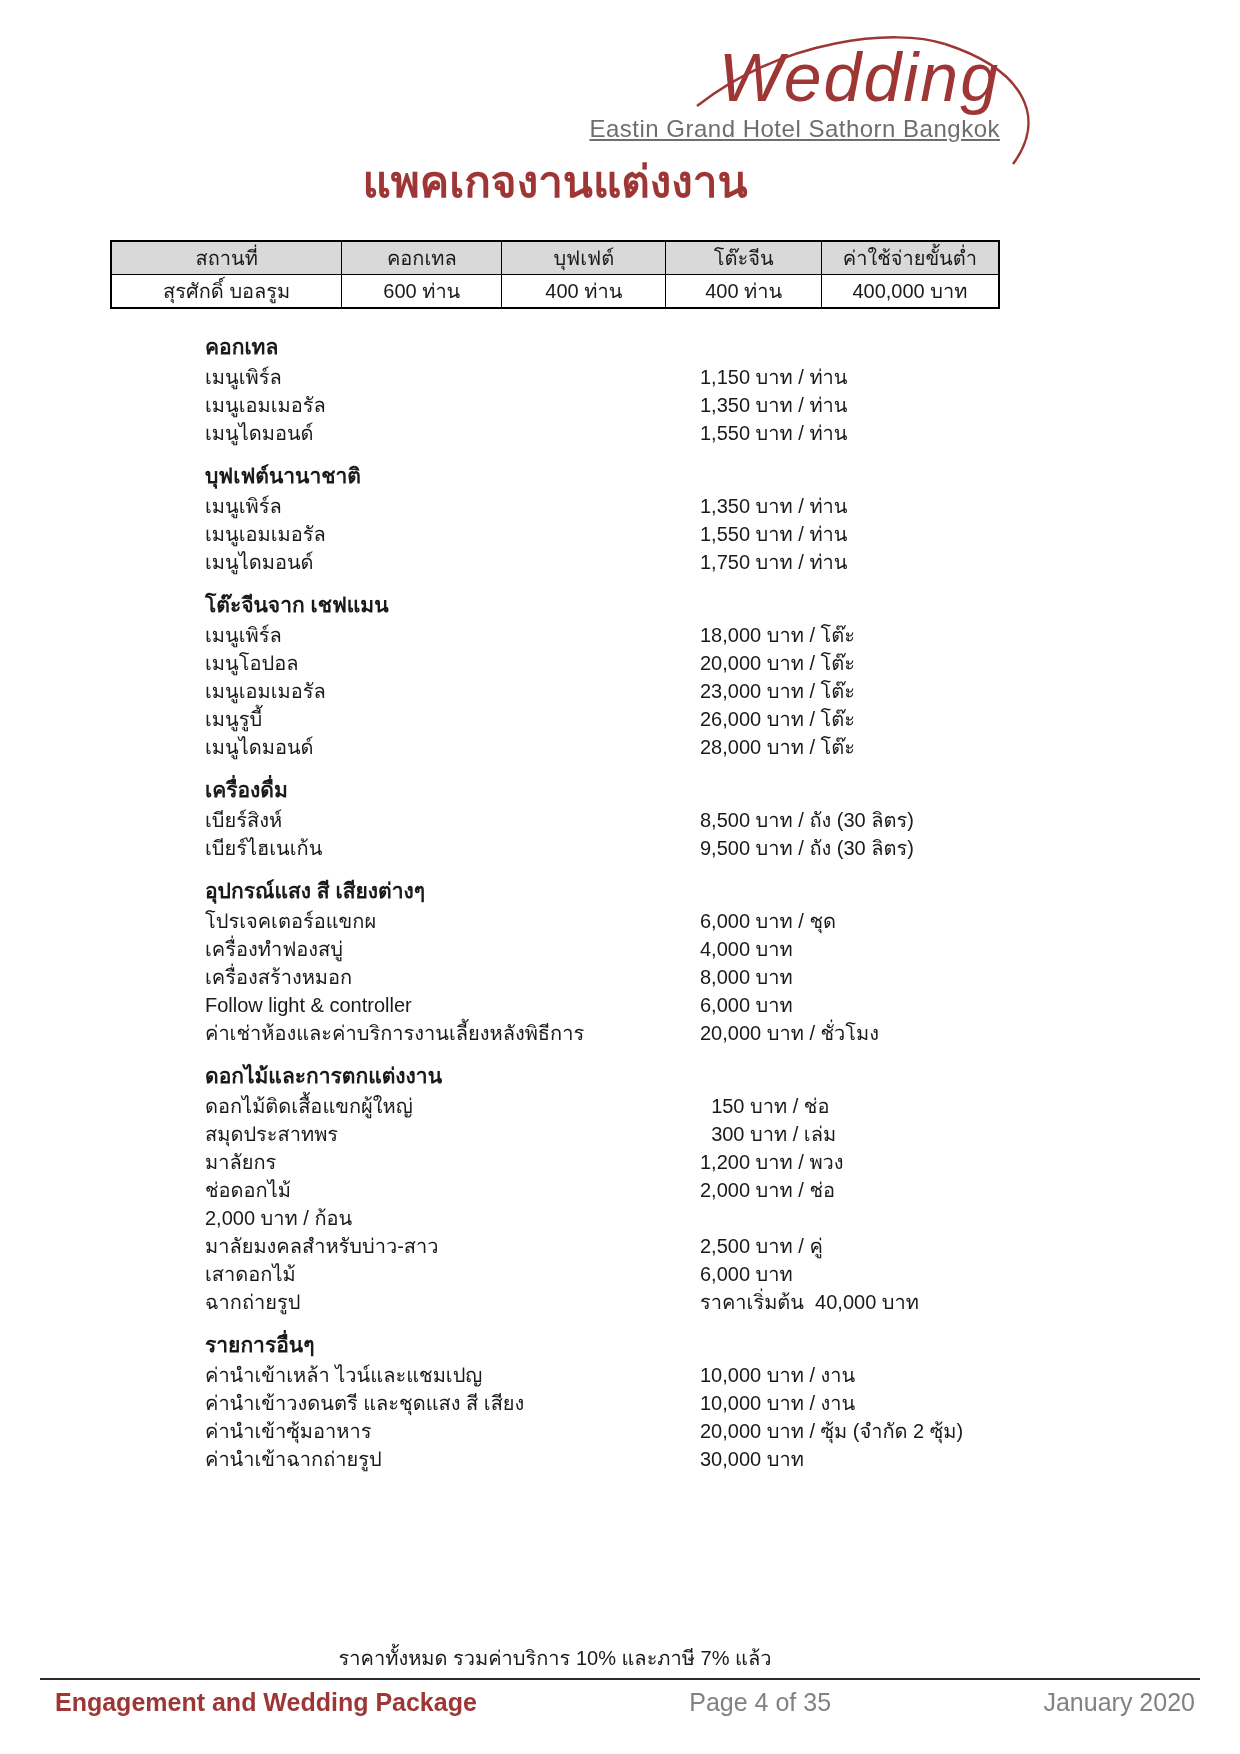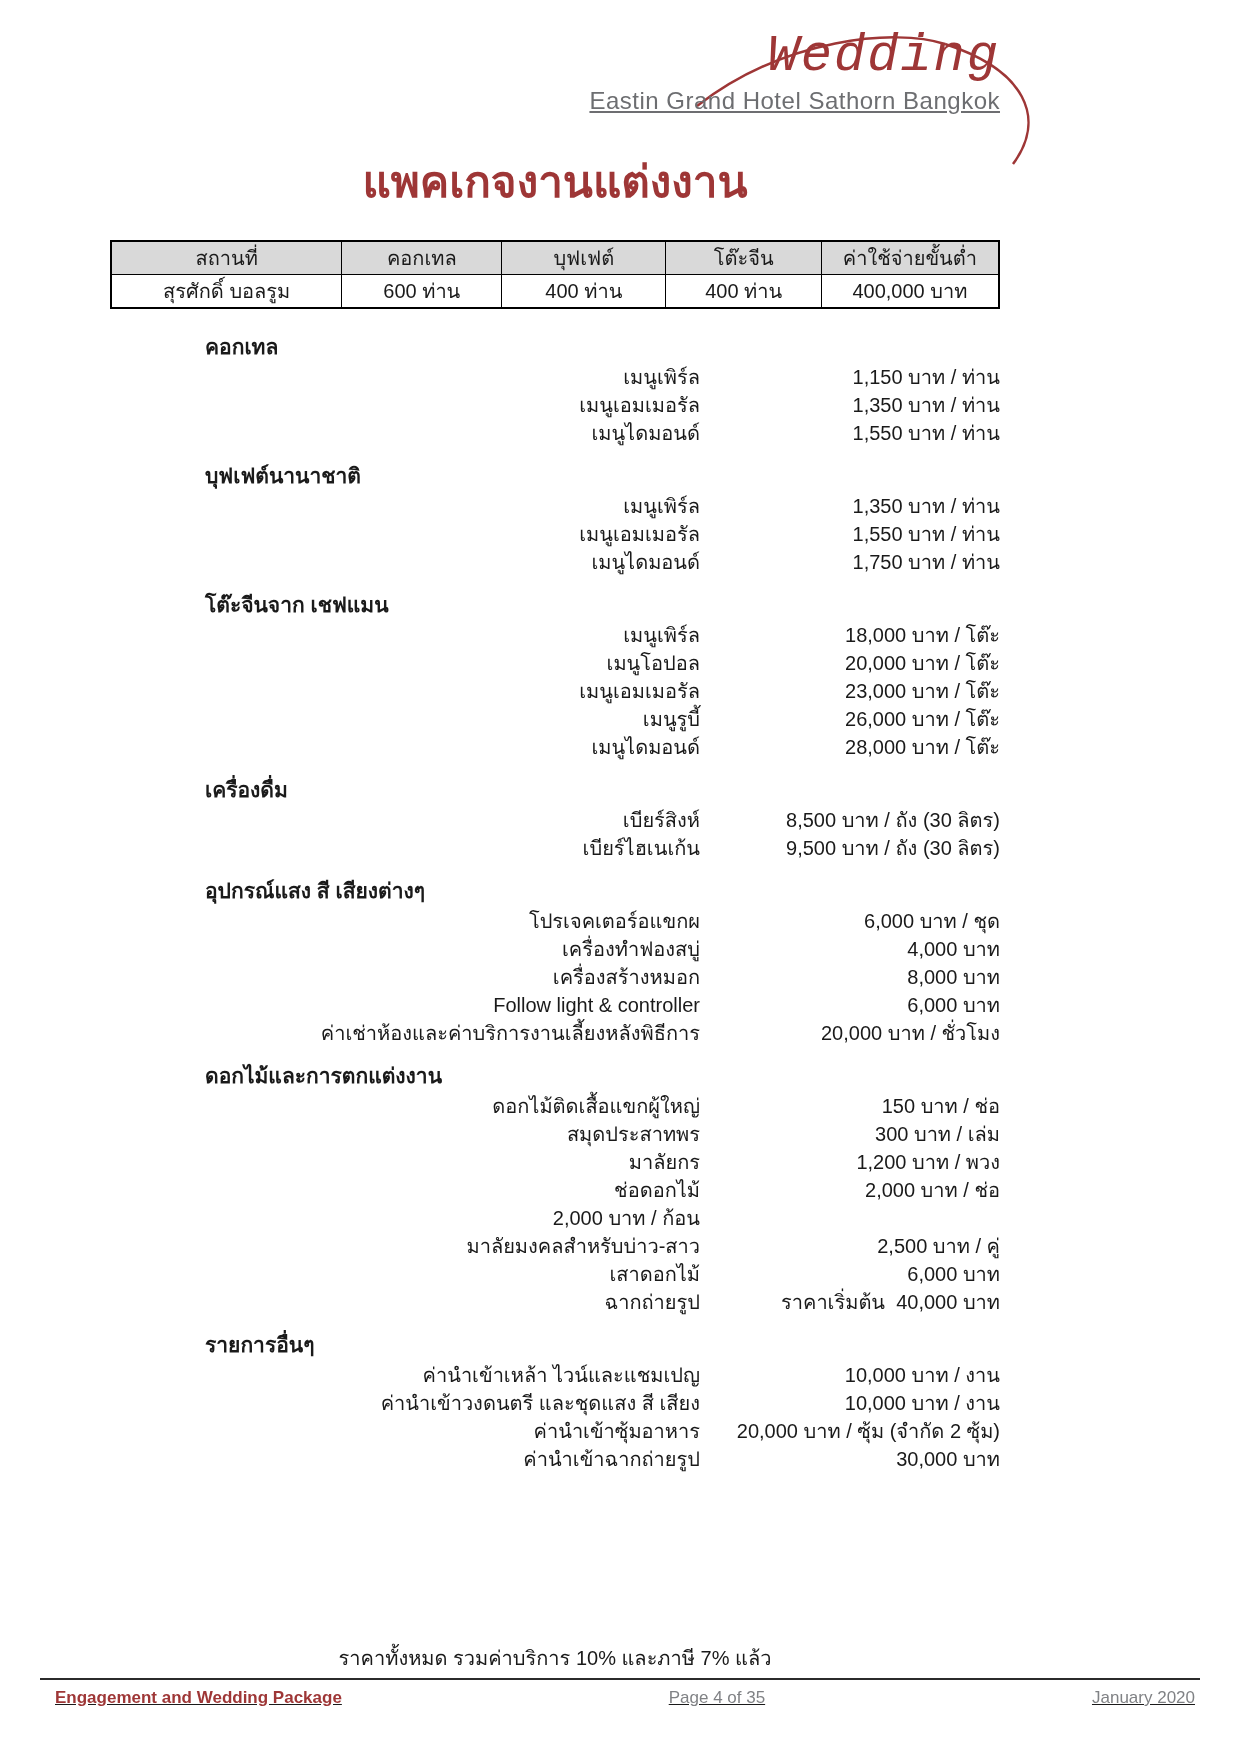--- a/index.html
+++ b/index.html
@@ -24,26 +24,27 @@
 
   
   .logo-block{
     position:absolute;
     top:30px;
     right:240px;
     text-align:right;
     z-index:2;
   }
   .logo-script{
-    font-family:Liberation Mono, monospace;
+    font-family:Liberation Sans, sans-serif;
     font-style:italic;
-    font-size:52px;
+    font-size:68px;
     line-height:1.05;
     color:var(--accent);
     letter-spacing:2px;
+    margin-top:12px;
   }
   .logo-subtitle{
     font-size:24px;
     color:var(--gray);
     letter-spacing:0.5px;
     margin-top:2px;
     text-decoration:underline;
   }
   .logo-swash{
     position:absolute;
@@ -103,21 +104,20 @@
     font-size:21px;
     line-height:28px;
     margin-top:15px;
     margin-bottom:2px;
   }
   .item-row{
     display:grid;
     grid-template-columns:495px 1fr;
     font-size:20px;
     line-height:28px;
-    text-align:right;
   }
   .item-price{
     white-space:pre-wrap;
   }
 
   
   .note{
     position:absolute;
     top:1642px;
     left:110px;
@@ -133,22 +133,21 @@
     border-top:2px solid #2b2b2b;
   }
   .footer{
     position:absolute;
     top:1688px;
     left:55px;
     right:45px;
     display:flex;
     justify-content:space-between;
     align-items:flex-end;
-    font-size:17px;
-    text-decoration:underline;
+    font-size:25px;
   }
   .footer-left{
     color:var(--accent);
     font-weight:bold;
   }
   .footer-center,
   .footer-right{
     color:#808285;
   }
 </style>

